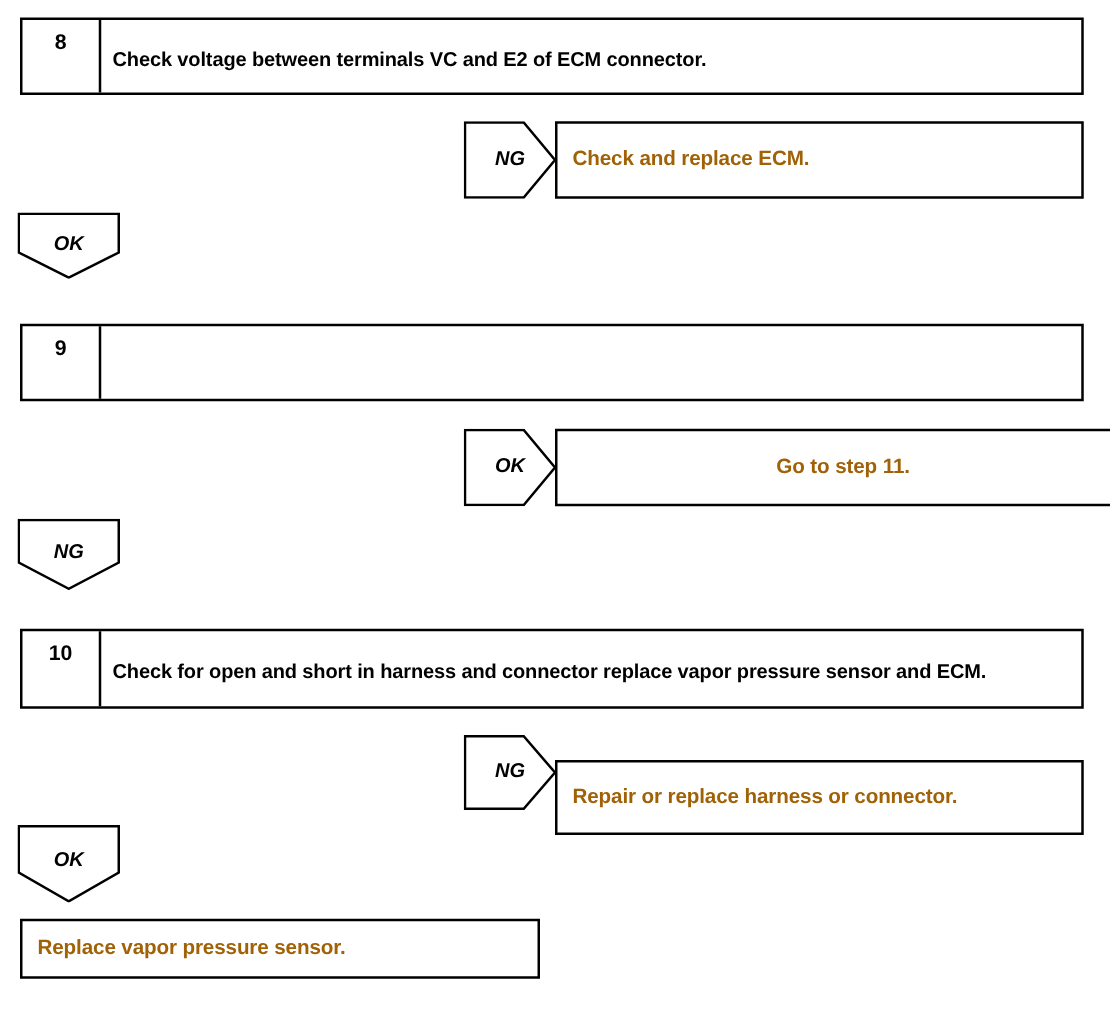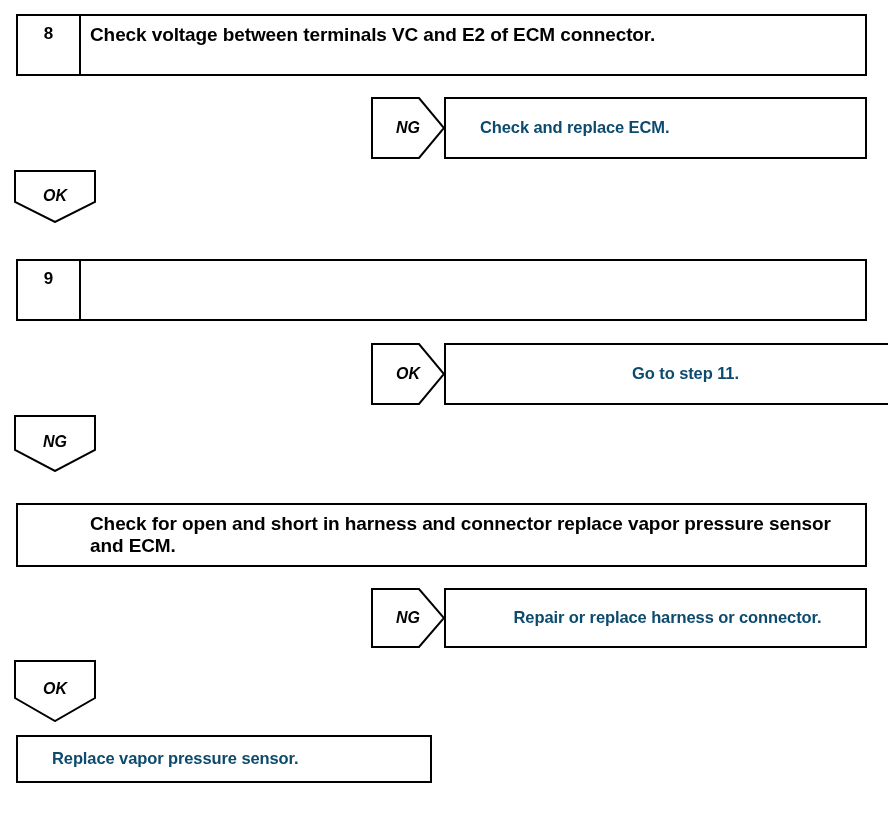--- a/index.html
+++ b/index.html
@@ -42,45 +42,44 @@
     color: #000000;
     line-height: 1.15;
   }
   .step-text {
     position: absolute;
     left: 63px;
     right: 0;
     top: 0;
     bottom: 0;
     box-sizing: border-box;
-    padding: 8px 10px 0 9px;
-    font-size: 19px;
+    padding: 24px 10px 0 9px;
+    font-size: 16px;
     font-weight: bold;
     color: #000000;
     line-height: 1.18;
     letter-spacing: -0.1px;
   }
 
   
   .result-box {
     position: absolute;
     box-sizing: border-box;
     border: 2px solid #000000;
     background: #ffffff;
     display: flex;
     align-items: center;
   }
   .result-text {
     padding: 0 10px 0 12px;
     font-size: 16.5px;
     font-weight: bold;
-    color: #0c4a6e;
+    color: #a16207;
     line-height: 1.18;
     letter-spacing: -0.1px;
-    margin-left: 22px;
   }
 
   
   .arrow {
     position: absolute;
     font-style: italic;
   }
   .arrow svg {
     display: block;
     width: 100%;
@@ -141,30 +140,31 @@
   </div>
 
   <div class="arrow arrow-down" style="left:14px; top:415px; width:82px; height:57px;">
     <svg viewBox="0 0 82 57" preserveAspectRatio="none">
       <polygon points="1,1 81,1 81,35 41,56 1,35" fill="#ffffff" stroke="#000000" stroke-width="2"></polygon>
     </svg>
     <span class="arrow-label">NG</span>
   </div>
 
   <div class="step-box" style="left:16px; top:503px; width:851px; height:64px;">
+    <div class="step-num">10</div>
     <div class="step-text">Check for open and short in harness and connector replace vapor pressure sensor and ECM.</div>
   </div>
 
   <div class="arrow arrow-right" style="left:371px; top:588px; width:74px; height:60px;">
     <svg viewBox="0 0 74 60" preserveAspectRatio="none">
       <polygon points="1,1 48,1 73,30 48,59 1,59" fill="#ffffff" stroke="#000000" stroke-width="2"></polygon>
     </svg>
     <span class="arrow-label">NG</span>
   </div>
-  <div class="result-box" style="left:444px; top:588px; width:423px; height:60px;justify-content:center;">
+  <div class="result-box" style="left:444px; top:608px; width:423px; height:60px;">
     <span class="result-text">Repair or replace harness or connector.</span>
   </div>
 
   <div class="arrow arrow-down" style="left:14px; top:660px; width:82px; height:62px;">
     <svg viewBox="0 0 82 62" preserveAspectRatio="none">
       <polygon points="1,1 81,1 81,38 41,61 1,38" fill="#ffffff" stroke="#000000" stroke-width="2"></polygon>
     </svg>
     <span class="arrow-label">OK</span>
   </div>
 

